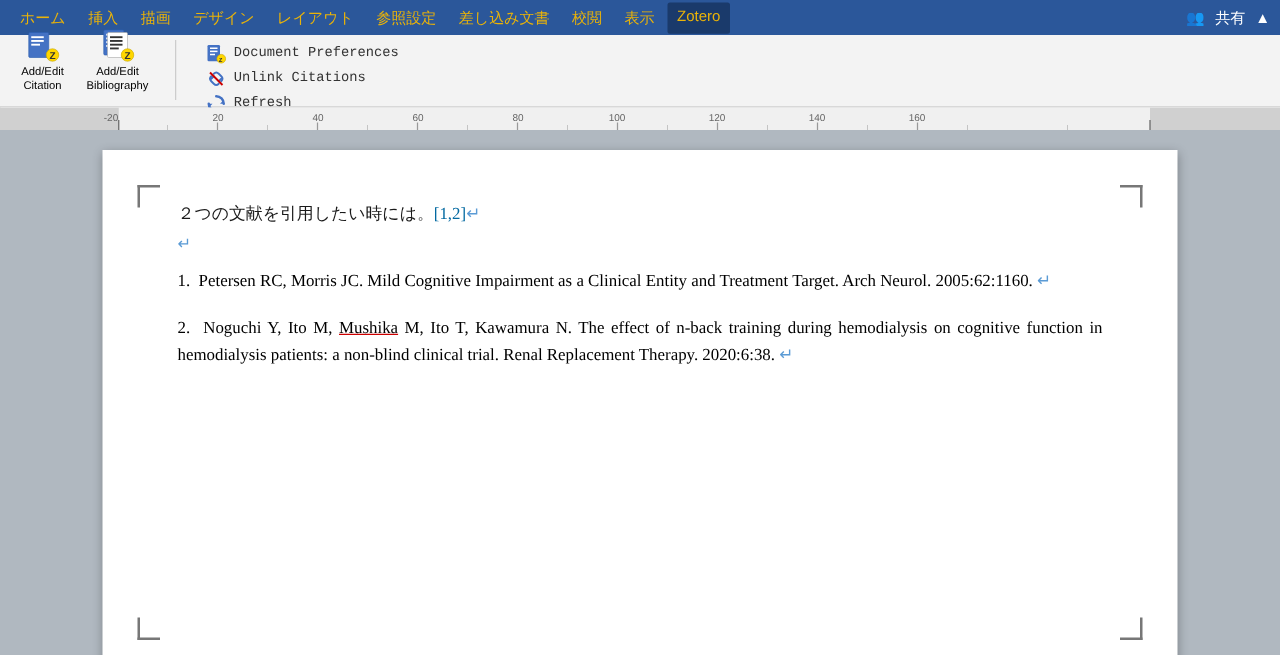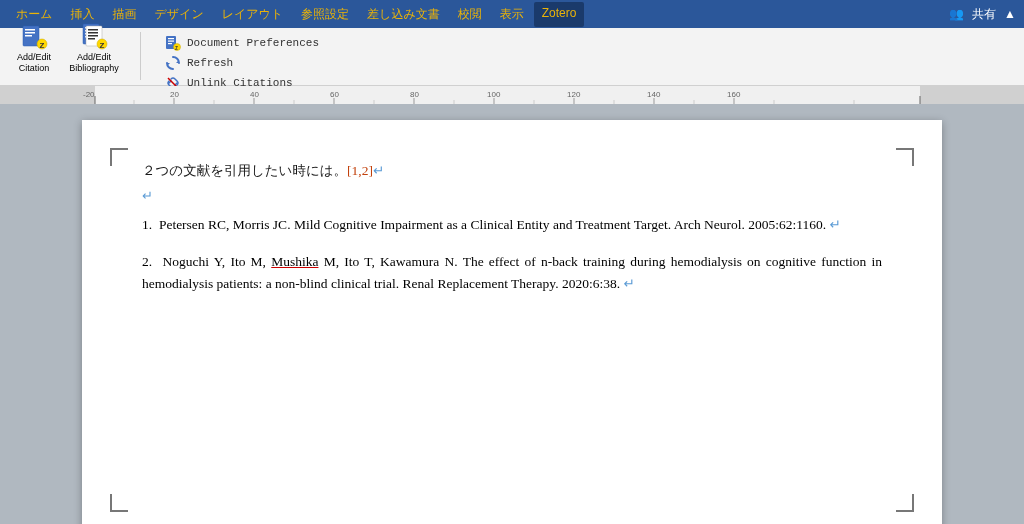--- a/index.html
+++ b/index.html
@@ -226,39 +226,39 @@
           <circle cx="12" cy="12" r="3.5" fill="#ffd700" stroke="#c8a800" stroke-width="0.5"></circle>
           <text x="10" y="14.5" font-size="5" fill="#333" font-weight="bold">Z</text>
         </svg>
       </div>
       <span>Document Preferences</span>
     </div>
 
     <div class="ribbon-small-btn">
       <div class="ribbon-small-icon">
         <svg width="16" height="16" viewBox="0 0 16 16">
+          <path d="M4 8 L6 6 M10 10 L12 8" stroke="#4472c4" stroke-width="1.5" stroke-linecap="round"></path>
+          <path d="M6 4 Q8 2 10 4 L12 6 Q14 8 12 10" stroke="#4472c4" stroke-width="1.5" fill="none" stroke-linecap="round"></path>
+          <path d="M10 12 Q8 14 6 12 L4 10 Q2 8 4 6" stroke="#4472c4" stroke-width="1.5" fill="none" stroke-linecap="round"></path>
+          <line x1="3" y1="3" x2="13" y2="13" stroke="#cc0000" stroke-width="1.5"></line>
+        </svg>
+      </div>
+      <span>Unlink Citations</span>
+    </div>
+
+    <div class="ribbon-small-btn">
+      <div class="ribbon-small-icon">
+        <svg width="16" height="16" viewBox="0 0 16 16">
           <path d="M8 2 A6 6 0 0 1 14 8" stroke="#4472c4" stroke-width="2" fill="none" stroke-linecap="round"></path>
           <path d="M8 14 A6 6 0 0 1 2 8" stroke="#4472c4" stroke-width="2" fill="none" stroke-linecap="round"></path>
           <polygon points="14,5 14,8 11,8" fill="#4472c4"></polygon>
           <polygon points="2,11 2,8 5,8" fill="#4472c4"></polygon>
         </svg>
       </div>
       <span>Refresh</span>
-    </div>
-
-    <div class="ribbon-small-btn">
-      <div class="ribbon-small-icon">
-        <svg width="16" height="16" viewBox="0 0 16 16">
-          <path d="M4 8 L6 6 M10 10 L12 8" stroke="#4472c4" stroke-width="1.5" stroke-linecap="round"></path>
-          <path d="M6 4 Q8 2 10 4 L12 6 Q14 8 12 10" stroke="#4472c4" stroke-width="1.5" fill="none" stroke-linecap="round"></path>
-          <path d="M10 12 Q8 14 6 12 L4 10 Q2 8 4 6" stroke="#4472c4" stroke-width="1.5" fill="none" stroke-linecap="round"></path>
-          <line x1="3" y1="3" x2="13" y2="13" stroke="#cc0000" stroke-width="1.5"></line>
-        </svg>
-      </div>
-      <span>Unlink Citations</span>
     </div>
   </div>
 </div>
 
 <div class="ruler-canvas">
   <svg width="1024" height="18" viewBox="0 0 1024 18">
     <rect width="1024" height="18" fill="#f0f0f0"></rect>
 
     <line x1="0" y1="0" x2="0" y2="18" stroke="#bbb" stroke-width="1"></line>
 
@@ -301,21 +301,21 @@
 
 <div class="doc-area">
   <div class="page">
 
     <div class="corner-tl"></div>
     <div class="corner-tr"></div>
     <div class="corner-bl"></div>
     <div class="corner-br"></div>
 
     <div class="page-text" style="text-indent: 0; margin-bottom: 4px;">
-      <span>２つの文献を引用したい時には。</span><span style="color:#c2410c;">[1,2]</span><span style="color:#5b9bd5;">↵</span>
+      <span>２つの文献を引用したい時には。</span><span style="color:#0369a1;">[1,2]</span><span style="color:#5b9bd5;">↵</span>
     </div>
     <div style="margin-bottom: 10px;">
       <span style="color:#5b9bd5; font-size:13px;">↵</span>
     </div>
 
     <div class="ref-block">
       <span>1.&nbsp;&nbsp;</span><span>Petersen RC, Morris JC. Mild Cognitive Impairment as a Clinical Entity and Treatment Target. Arch Neurol. 2005:62:1160.&nbsp;</span><span style="color:#5b9bd5;">↵</span>
     </div>
 
     <div class="ref-block" style="margin-top: 14px;">

